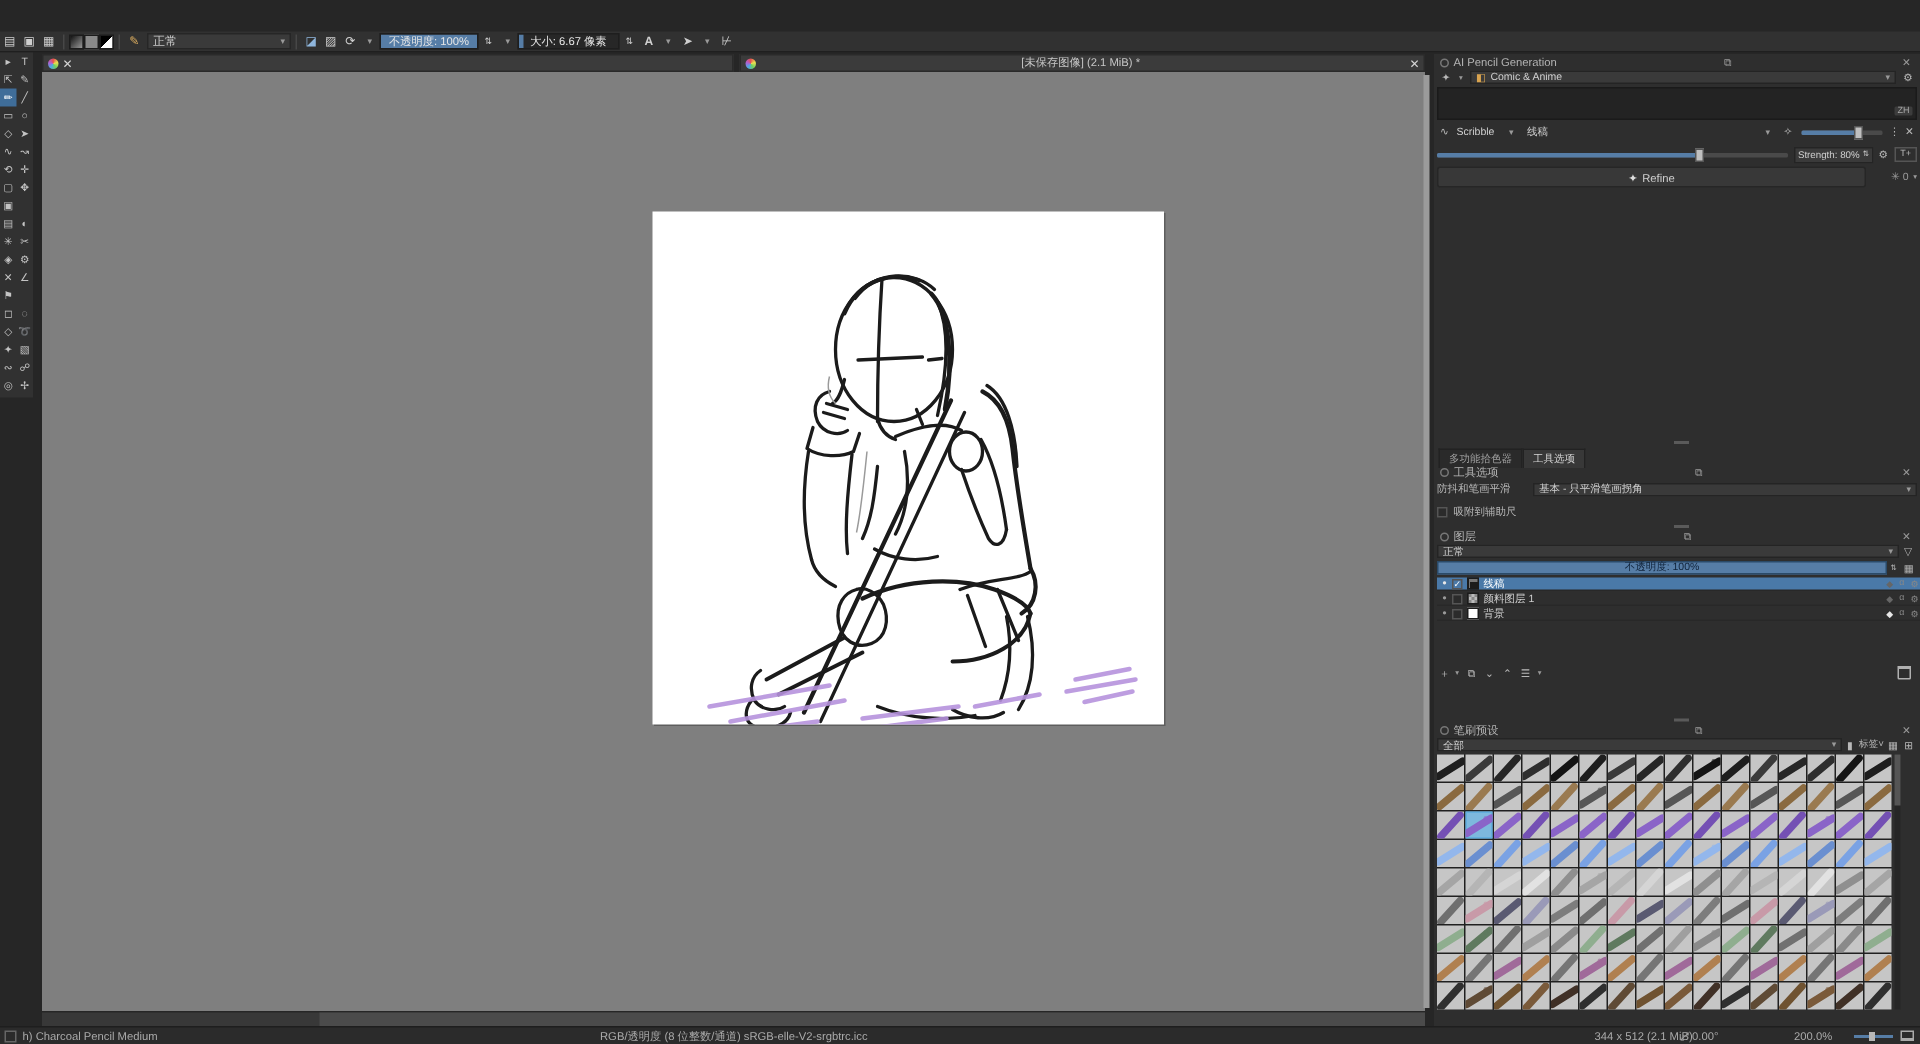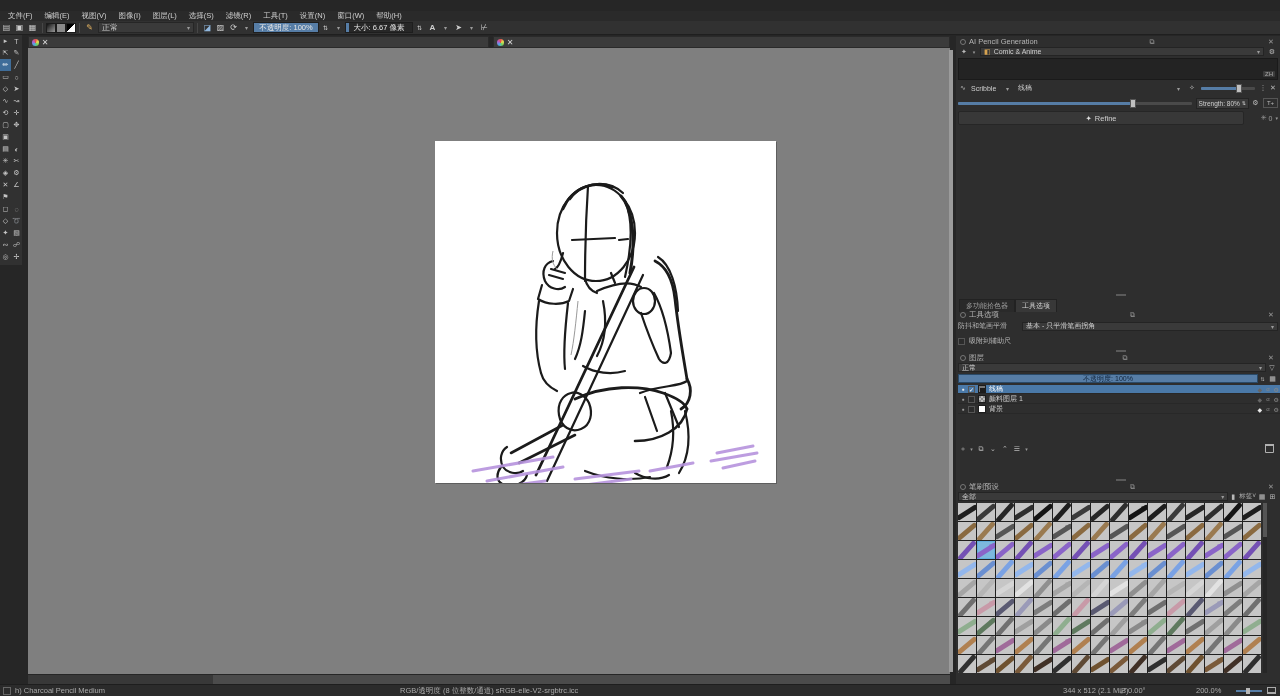--- a/index.html
+++ b/index.html
@@ -74,33 +74,20 @@
   input{outline:none;}
   #search-input{background:#242424;border:1px solid #1b1b1b;color:#bbb;font-size:7px;height:9px;padding:0 2px;box-sizing:border-box;font-family:inherit;}
   #search-input::placeholder{color:#777;}
 </style>
 </head>
 <body>
 
 <div id="app">
 
 
-  <div class="abs" id="menubar">
-      <span class="menu-item">文件(F)</span>
-      <span class="menu-item">编辑(E)</span>
-      <span class="menu-item">视图(V)</span>
-      <span class="menu-item">图像(I)</span>
-      <span class="menu-item">图层(L)</span>
-      <span class="menu-item">选择(S)</span>
-      <span class="menu-item">滤镜(R)</span>
-      <span class="menu-item">工具(T)</span>
-      <span class="menu-item">设置(N)</span>
-      <span class="menu-item">窗口(W)</span>
-      <span class="menu-item">帮助(H)</span>
-    </div>
 
   <div class="abs" id="toolbar">
     <span class="tbtn">▤</span>
     <span class="tbtn">▣</span>
     <span class="tbtn">▦</span>
     <span class="tsep"></span>
     <span class="chip" style="background:linear-gradient(135deg,#111,#999);"></span>
     <span class="chip" style="background:#8a8a8a;"></span>
     <span class="chip" style="background:linear-gradient(135deg,#000 50%,#fff 50%);"></span>
     <span class="tsep"></span>
@@ -172,20 +159,21 @@
       <div class="tool">◎</div>
       <div class="tool">✢</div>
     </div>
 
   <div class="abs doctab" style="left:28px;width:461px;">
     <span class="dicon"></span>
     <span class="dclose">✕</span>
   </div>
   <div class="abs doctab" style="left:493px;width:457px;">
     <span class="dicon"></span>
+    <span class="dtitle">[未保存图像] (2.1 MiB) *</span>
     <span class="dclose">✕</span>
   </div>
 
   <div class="abs" id="canvas-area">
     <div class="abs" id="white-canvas">
       <svg width="341" height="342" viewBox="0 0 341 342">
         <g fill="none" stroke="#1b1b1b" stroke-width="2.2" stroke-linecap="round">
 
           <ellipse cx="161" cy="92" rx="39" ry="48"></ellipse>
           <path d="M153,45 C151,75 150,110 150,140"></path>

